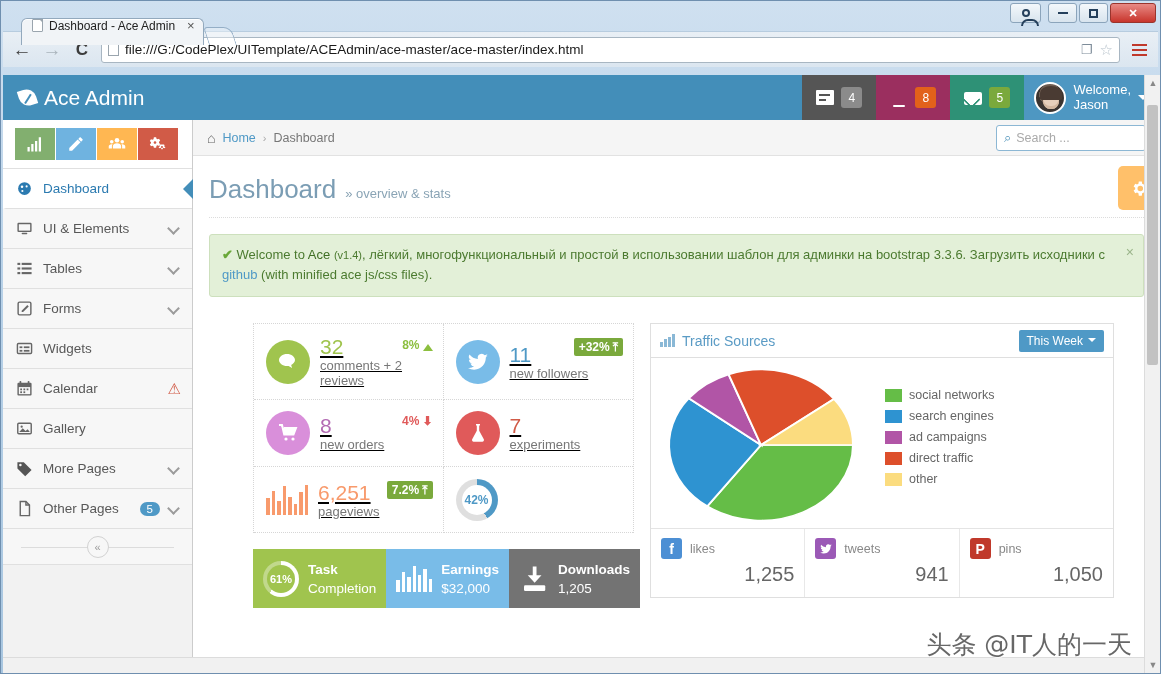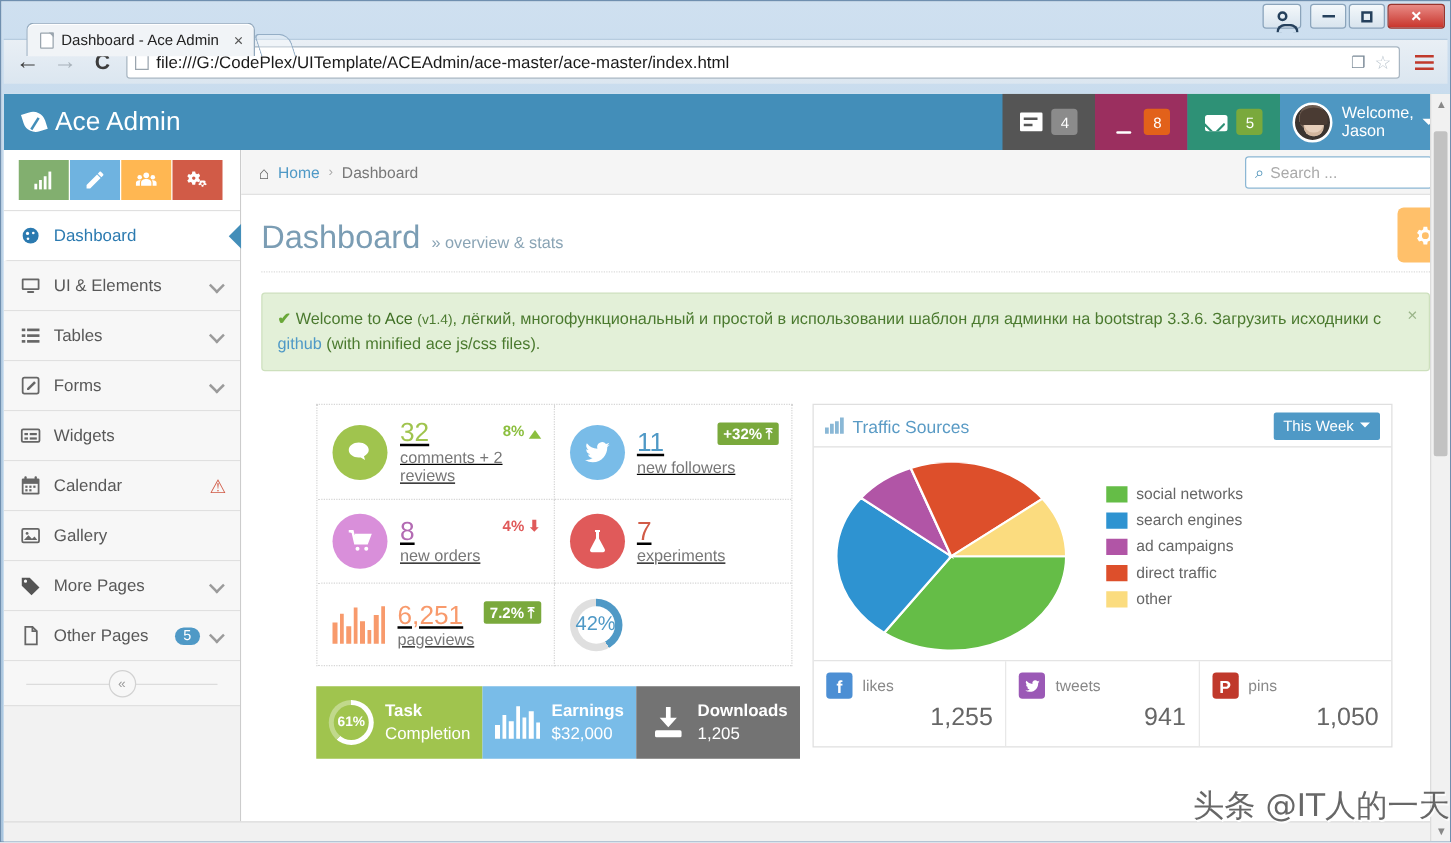--- a/index.html
+++ b/index.html
@@ -16,21 +16,21 @@
     background: linear-gradient(180deg,#cfe0f0 0%, #b9d2e8 40%, #a8c6e0 100%);
     border: 1px solid #6f8faf;
   }
   #titlebar { position: relative; height: 30px; }
   .tabstrip { position: absolute; left: 20px; top: 17px; display: flex; align-items: flex-end; }
   .tab {
     height: 27px; padding: 0 8px 0 10px;
     background: #f1f4f7;
     border: 1px solid #93a9bd; border-bottom: none;
     border-radius: 6px 6px 0 0;
-    display: flex; align-items: center; gap: 6px;
+    display: flex; align-items: flex-start; gap: 6px;
     font-size: 12px; color: #222; white-space: nowrap;
     box-shadow: inset 0 1px 0 #fff;
   }
   .tab .page-ico {
     width: 11px; height: 13px; background: #fff;
     border: 1px solid #9aa5ae; border-radius: 1px; position: relative;
   }
   .tab .page-ico:after {
     content:""; position: absolute; right: -1px; top:-1px;
     border-width: 0 4px 4px 0; border-style: solid;
@@ -260,21 +260,21 @@
   .trend.badge-green { background: #7aa93c; color: #fff; padding: 2px 5px; border-radius: 2px; }
   .arrow-up { width:0;height:0;border:5px solid transparent;border-bottom-width:7px; }
   .bars-ico { display: flex; align-items: flex-end; gap: 2px; height: 30px; width: 42px; }
   .bars-ico i { flex: 1; background: #f89a6c; }
   .donut {
     width: 42px; height: 42px; border-radius: 50%; flex: none;
     background: conic-gradient(#4f99c6 0 42%, #dfdfdf 42% 100%);
     display: flex; align-items: center; justify-content: center; position: relative;
   }
   .donut:after { content:""; position:absolute; inset: 6px; background:#fff; border-radius:50%; }
-  .donut span { position: relative; z-index: 1; font-size: 16px; color: #4f99c6; font-weight: normal; }
+  .donut span { position: relative; z-index: 1; font-size: 12px; color: #4f99c6; font-weight: bold; }
 
   .tiles { display: flex; margin-top: 16px; }
   .tile { flex: 1; display: flex; align-items: center; gap: 9px; padding: 11px 10px; color: #fff; }
   .tile.green { background: #a0c44e; } .tile.blue { background: #79bce8; } .tile.grey { background: #737373; }
   .tile-l1 { font-size: 13.5px; font-weight: bold; line-height: 1.2; }
   .tile-l2 { font-size: 13.5px; line-height: 1.2; }
   .tile .ring {
     width: 36px; height: 36px; border-radius: 50%; flex: none;
     background: conic-gradient(#fff 0 61%, rgba(255,255,255,.35) 61% 100%);
     display:flex;align-items:center;justify-content:center; position: relative;
@@ -309,21 +309,21 @@
 
   
   #vscroll { position: absolute; right: 0; top: 0; width: 16px; height: 598px; background: #f1f1f1; border-left: 1px solid #dcdcdc; }
   #vscroll .thumb { position: absolute; left: 2px; top: 30px; width: 11px; height: 260px; background: #c2c2c2; border-radius: 2px; }
   #vscroll .arr { position:absolute; left:0; width:16px; height:16px; display:flex;align-items:center;justify-content:center; color:#888; font-size:9px; }
   #vscroll .arr.up { top: 0; } #vscroll .arr.dn { bottom: 0; }
   #hscroll { position: absolute; left: 0; bottom: 0; height: 16px; right: 16px; background: #f1f1f1; border-top: 1px solid #dcdcdc; }
 
   
   #watermark {
-    position: absolute; right: 0; bottom: 12px; z-index: 5;
+    position: absolute; right: 28px; bottom: 12px; z-index: 5;
     font-size: 25px; color: rgba(60,60,60,.78);
     font-family: "DejaVu Sans", sans-serif;
     text-shadow: 1px 1px 0 rgba(255,255,255,.85);
     white-space: nowrap; pointer-events: none;
   }
 </style>
 </head>
 <body>
 
 <div id="window">

